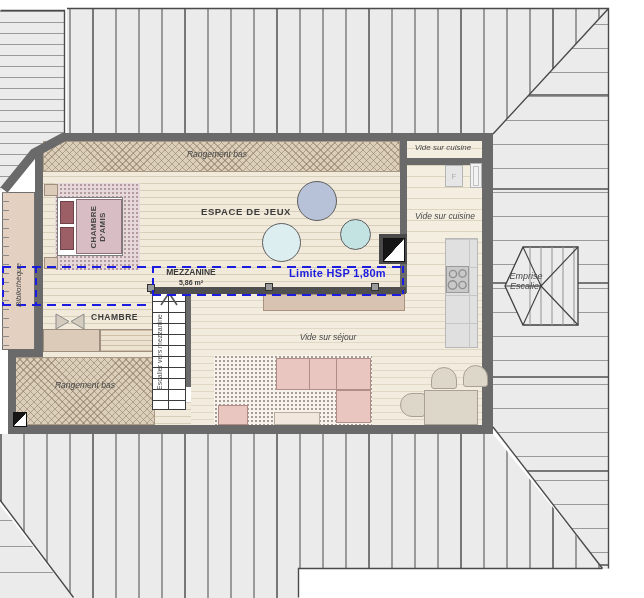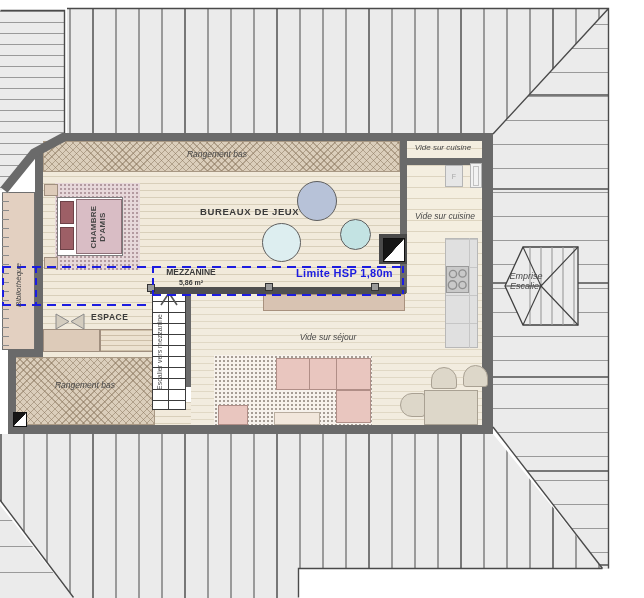--- a/index.html
+++ b/index.html
@@ -86,50 +86,50 @@
   <div class="furn" style="left:60px;top:227px;width:14px;height:23px;background:#9d5f66;border:1px solid #6d4248;"></div>
   <div class="furn" style="left:76px;top:199px;width:46px;height:55px;background:#d9bdc5;border:1px solid #8d6f77;"></div>
   <div class="lbl rot ctr" style="left:99px;top:227px;width:54px;font-size:8px;font-weight:600;letter-spacing:.3px;white-space:normal;color:#454545;">CHAMBRE D'AMIS</div>
 
   <div class="abs" style="left:2px;top:192px;width:33px;height:158px;background:#e3d0c1;border:1px solid #6f6f6f;box-sizing:border-box;z-index:9;"></div>
   <div class="abs" style="left:2px;top:192px;width:7px;height:158px;z-index:9;background-image:repeating-linear-gradient(to bottom,#8a8a8a 0 1px,transparent 1px 9px);"></div>
   <div class="lbl rot ctr it" style="left:19px;top:285px;width:90px;font-size:8px;">Bibliothèque</div>
 
   <div class="furn tan" style="left:43px;top:329px;width:57px;height:23px;"></div>
   <div class="furn" style="left:100px;top:329px;width:53px;height:23px;background-color:#ece2d0;border:1px solid #a08f7f;background-image:repeating-linear-gradient(to bottom,#cdbfa8 0 1px,transparent 1px 5px);"></div>
-  <div class="lbl" style="left:91px;top:313px;font-size:8.5px;font-weight:600;letter-spacing:.5px;">ESPACE</div>
+  <div class="lbl" style="left:91px;top:313px;font-size:8.5px;font-weight:600;letter-spacing:.5px;">CHAMBRE</div>
 
   <div class="abs" style="left:152px;top:289px;width:34px;height:121px;background-color:#fff;border:1px solid #3c3c3c;box-sizing:border-box;z-index:12;background-image:repeating-linear-gradient(to bottom,#3c3c3c 0 1px,transparent 1px 11px);"></div>
   <div class="abs" style="left:168px;top:289px;width:1px;height:121px;background:#3c3c3c;z-index:13;"></div>
   <div class="lbl rot ctr" style="left:160px;top:352px;width:118px;font-size:7px;color:#4a4a4a;">Escalier vers mezzanine</div>
 
   <div class="lbl it ctr" style="left:403px;top:144px;width:80px;font-size:8px;">Vide sur cuisine</div>
   <div class="furn" style="left:445px;top:165px;width:18px;height:22px;background:#e6e6e6;border:1px solid #b5b5b5;display:flex;align-items:center;justify-content:center;">
     <span style="font-size:7px;color:#a7a7a7;">F</span>
   </div>
   <div class="furn" style="left:470px;top:163px;width:12px;height:25px;background:#f2f2f2;border:1px solid #b5b5b5;">
     <div style="margin:2px;height:18px;border:1px solid #c2c2c2;"></div>
   </div>
   <div class="lbl it ctr" style="left:405px;top:212px;width:80px;font-size:8.5px;">Vide sur cuisine</div>
   <div class="furn" style="left:445px;top:238px;width:33px;height:110px;background-color:#e0e0e0;border:1px solid #b8b8b8;background-image:repeating-linear-gradient(to bottom,#c6c6c6 0 1px,transparent 1px 28px);"></div>
   <div class="abs" style="left:469px;top:238px;width:1px;height:110px;background:#c6c6c6;z-index:13;"></div>
   <div class="furn" style="left:446px;top:266px;width:23px;height:27px;background:#c9c9c9;border:1px solid #9a9a9a;"></div>
 
   <div class="furn" style="left:297px;top:181px;width:40px;height:40px;border-radius:50%;background:#b7c2d8;border:1.5px solid #5f5f5f;"></div>
   <div class="furn" style="left:262px;top:223px;width:39px;height:39px;border-radius:50%;background:#ddeef0;border:1.5px solid #5f5f5f;"></div>
   <div class="furn" style="left:340px;top:219px;width:31px;height:31px;border-radius:50%;background:#c3e3e3;border:1.5px solid #5f5f5f;"></div>
-  <div class="lbl ctr" style="left:200px;top:207px;width:92px;font-size:9.5px;font-weight:600;letter-spacing:.6px;">BUREAUX DE JEUX</div>
+  <div class="lbl ctr" style="left:200px;top:207px;width:92px;font-size:9.5px;font-weight:600;letter-spacing:.6px;">ESPACE DE JEUX</div>
 
   <div class="abs" style="left:379px;top:234px;width:28px;height:30px;background:#4a4a4a;z-index:13;"></div>
   <div class="abs bw" style="left:383px;top:238px;width:20px;height:22px;border:1px solid #111;z-index:14;"></div>
   <div class="abs bw" style="left:13px;top:412px;width:12px;height:13px;border:1px solid #111;z-index:14;"></div>
 
   <div class="lbl ctr" style="left:158px;top:268px;width:66px;font-size:8.5px;font-weight:700;">MEZZANINE</div>
   <div class="lbl ctr" style="left:158px;top:279px;width:66px;font-size:7px;font-weight:700;">5,86 m²</div>
-  <div class="lbl" style="left:296px;top:267px;font-size:11px;font-weight:700;color:#1c1ce0;letter-spacing:.3px;">Limite HSP 1,80m</div>
+  <div class="lbl" style="left:289px;top:267px;font-size:11px;font-weight:700;color:#1c1ce0;letter-spacing:.3px;">Limite HSP 1,80m</div>
 
   <div class="bdh" style="left:2px;top:266px;width:402px;"></div>
   <div class="bdv" style="left:402px;top:266px;height:28px;"></div>
   <div class="bdh" style="left:152px;top:294px;width:252px;"></div>
   <div class="bdh" style="left:2px;top:304px;width:150px;"></div>
   <div class="bdv" style="left:2px;top:266px;height:40px;"></div>
   <div class="bdv" style="left:35px;top:266px;height:40px;"></div>
   <div class="bdv" style="left:152px;top:266px;height:28px;"></div>
 
   <div class="furn" style="left:263px;top:294px;width:142px;height:17px;background:#d8c3b2;border:1px solid #a8917e;"></div>

